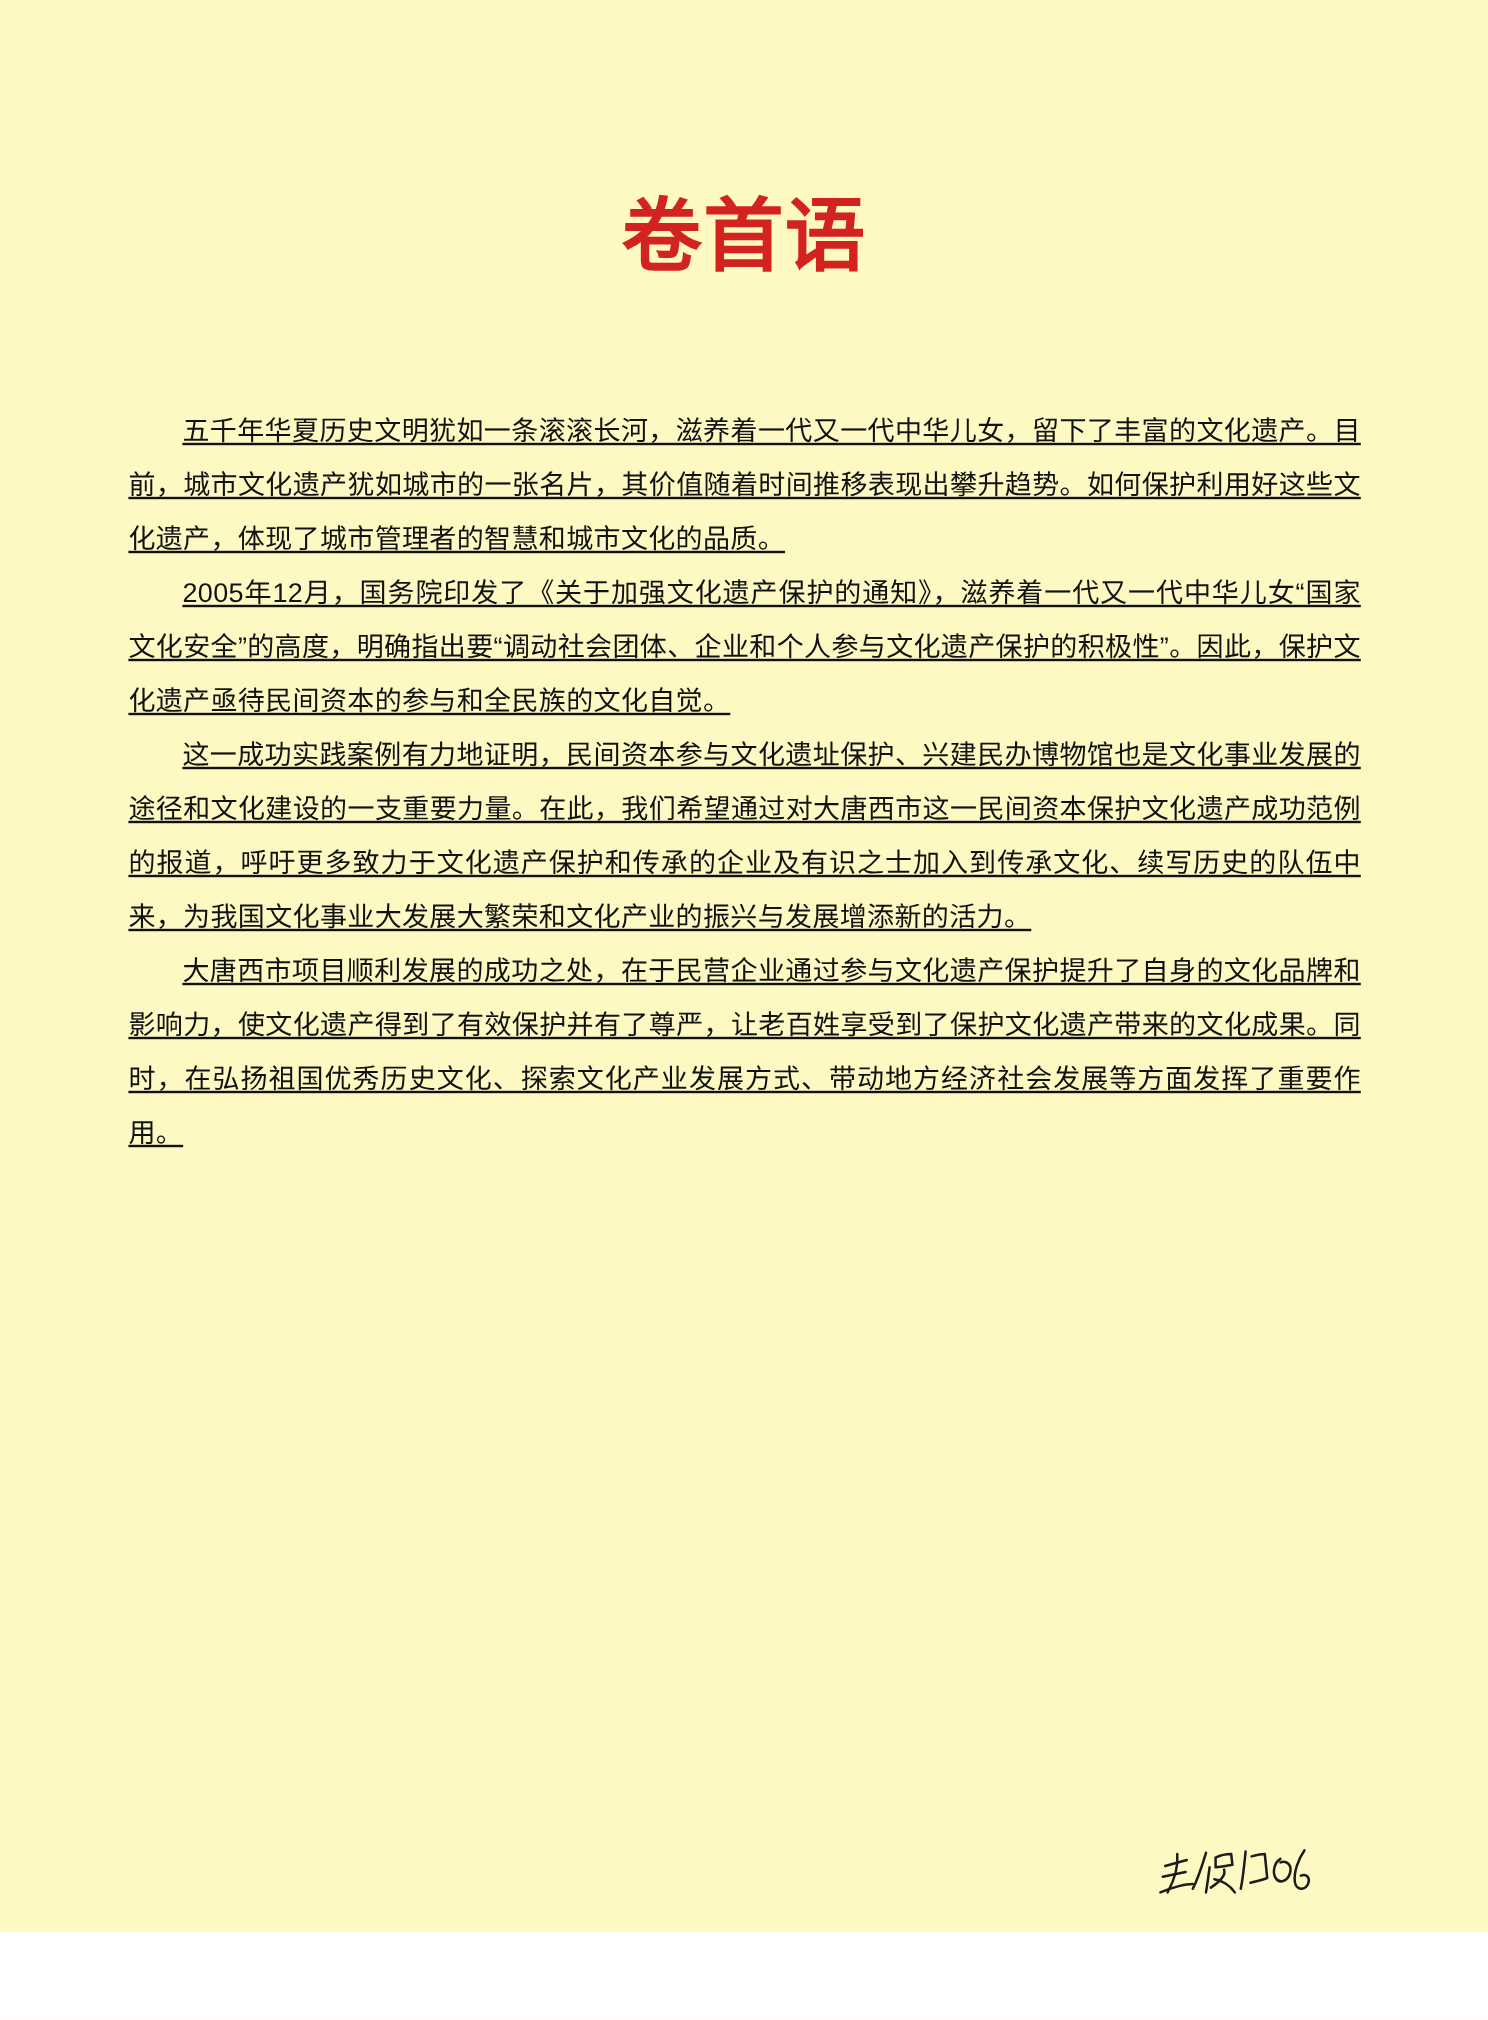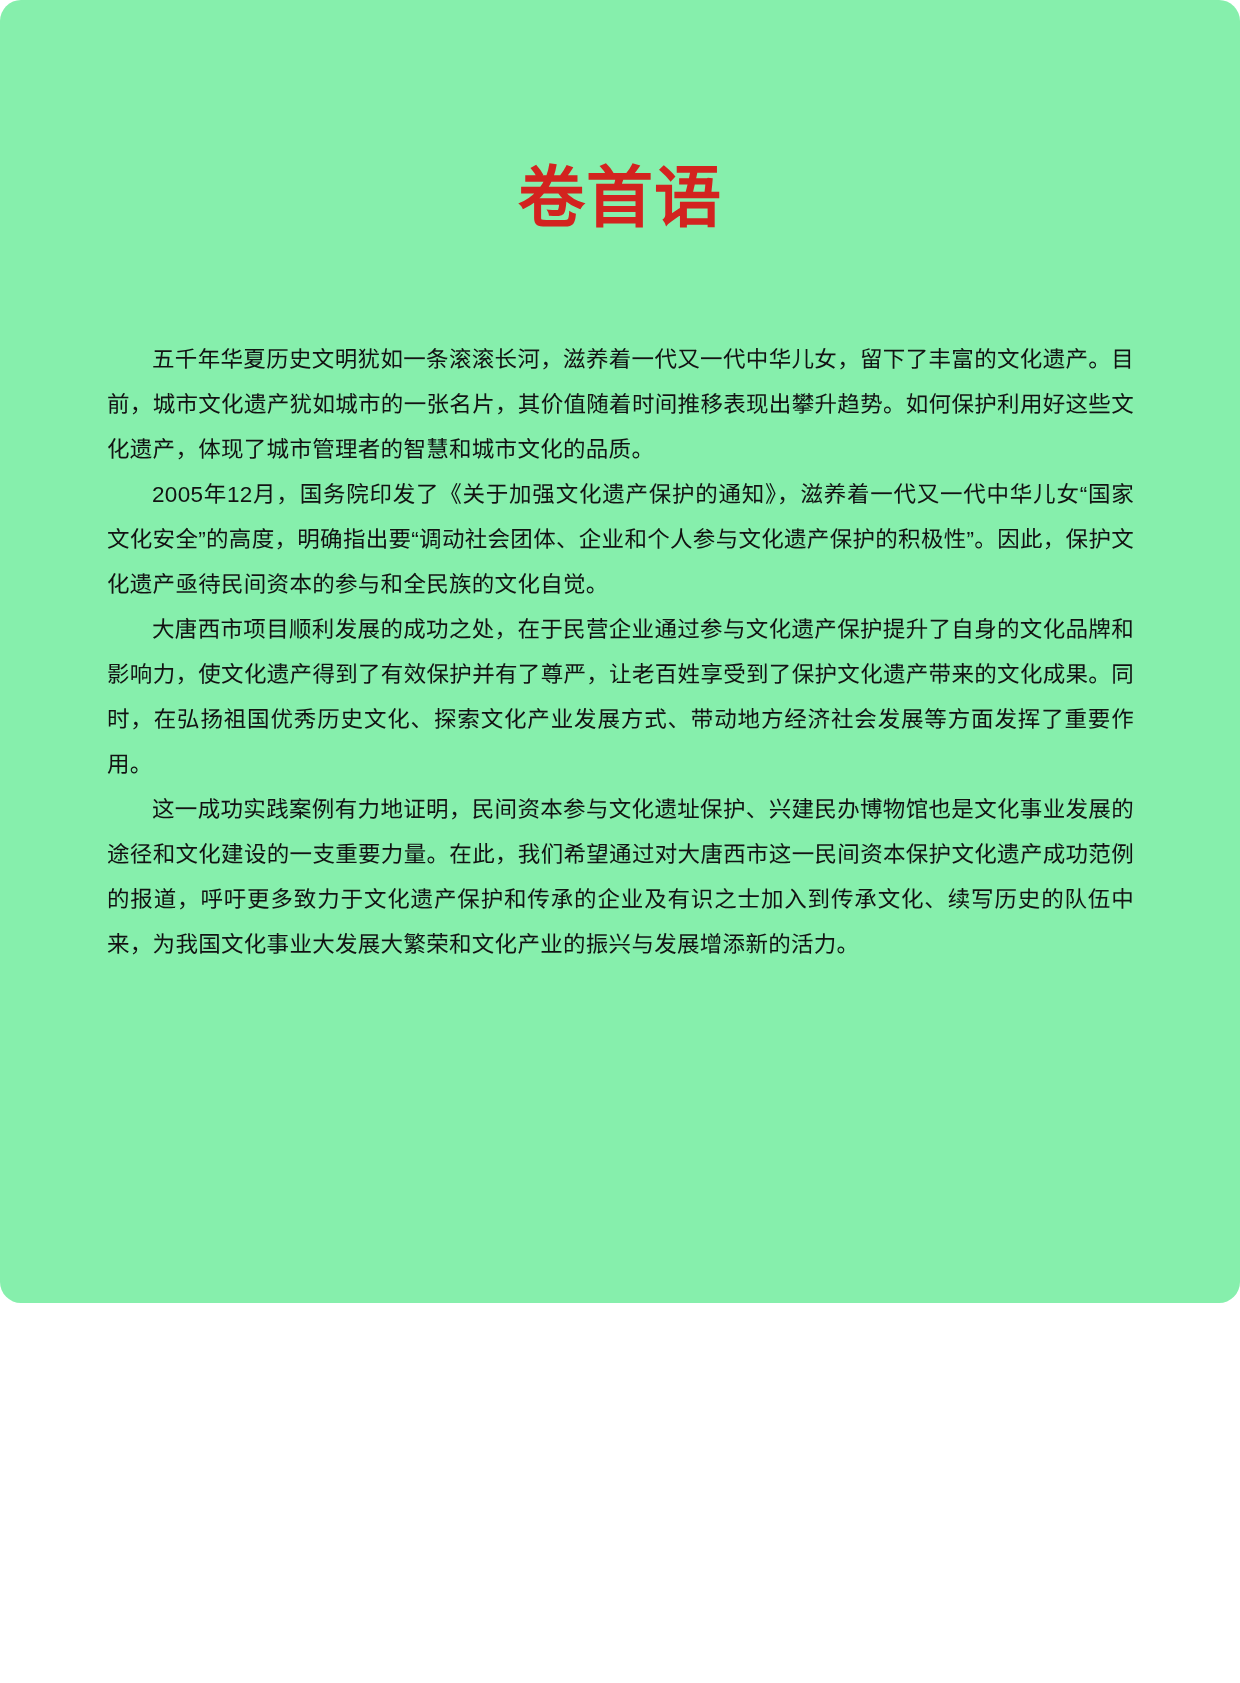--- a/index.html
+++ b/index.html
@@ -3,25 +3,24 @@
 <meta charset="utf-8">
 <style>
   html, body {
     margin: 0;
     padding: 0;
     background: #ffffff;
   }
   .page {
     position: relative;
     width: 1240px;
-    height: 1303px;
-    background: #86efac;
+    height: 1610px;
+    background: #fef9c3;
     overflow: hidden;
     font-family: "Liberation Sans", "DejaVu Sans", sans-serif;
-    border-radius: 21px;
   }
   .title {
     margin: 164px 107px 0 107px;
     text-align: center;
     font-size: 67px;
     line-height: 67px;
     font-weight: 900;
     letter-spacing: 1px;
     color: #d3231f;
   }
@@ -31,20 +30,21 @@
   .article p {
     margin: 0;
     font-size: 22.5px;
     line-height: 45px;
     color: #121212;
     text-align: justify;
     text-justify: inter-ideograph;
     text-indent: 2em;
     letter-spacing: 0.3px;
     word-break: break-all;
+    text-decoration: underline;
   }
   .signature {
     position: absolute;
     left: 963px;
     top: 1534px;
     width: 132px;
     height: 62px;
   }
   .signature svg {
     display: block;
@@ -55,22 +55,22 @@
 </head>
 <body>
 
 <div class="page">
 
   <h1 class="title">卷首语</h1>
 
   <div class="article">
     <p>五千年华夏历史文明犹如一条滚滚长河，滋养着一代又一代中华儿女，留下了丰富的文化遗产。目前，城市文化遗产犹如城市的一张名片，其价值随着时间推移表现出攀升趋势。如何保护利用好这些文化遗产，体现了城市管理者的智慧和城市文化的品质。</p>
     <p>2005年12月，国务院印发了《关于加强文化遗产保护的通知》，滋养着一代又一代中华儿女“国家文化安全”的高度，明确指出要“调动社会团体、企业和个人参与文化遗产保护的积极性”。因此，保护文化遗产亟待民间资本的参与和全民族的文化自觉。</p>
+    <p>这一成功实践案例有力地证明，民间资本参与文化遗址保护、兴建民办博物馆也是文化事业发展的途径和文化建设的一支重要力量。在此，我们希望通过对大唐西市这一民间资本保护文化遗产成功范例的报道，呼吁更多致力于文化遗产保护和传承的企业及有识之士加入到传承文化、续写历史的队伍中来，为我国文化事业大发展大繁荣和文化产业的振兴与发展增添新的活力。</p>
     <p>大唐西市项目顺利发展的成功之处，在于民营企业通过参与文化遗产保护提升了自身的文化品牌和影响力，使文化遗产得到了有效保护并有了尊严，让老百姓享受到了保护文化遗产带来的文化成果。同时，在弘扬祖国优秀历史文化、探索文化产业发展方式、带动地方经济社会发展等方面发挥了重要作用。</p>
-    <p>这一成功实践案例有力地证明，民间资本参与文化遗址保护、兴建民办博物馆也是文化事业发展的途径和文化建设的一支重要力量。在此，我们希望通过对大唐西市这一民间资本保护文化遗产成功范例的报道，呼吁更多致力于文化遗产保护和传承的企业及有识之士加入到传承文化、续写历史的队伍中来，为我国文化事业大发展大繁荣和文化产业的振兴与发展增添新的活力。</p>
   </div>
 
   <div class="signature">
 
     <svg viewBox="0 0 132 62" xmlns="http://www.w3.org/2000/svg">
       <g fill="none" stroke="#1d1d1d" stroke-width="2.1" stroke-linecap="round" stroke-linejoin="round">
 
         <path d="M8 21 L26 16"></path>
         <path d="M18 11 C19 21 16 32 10 43"></path>
         <path d="M6 30 L25 26"></path>

